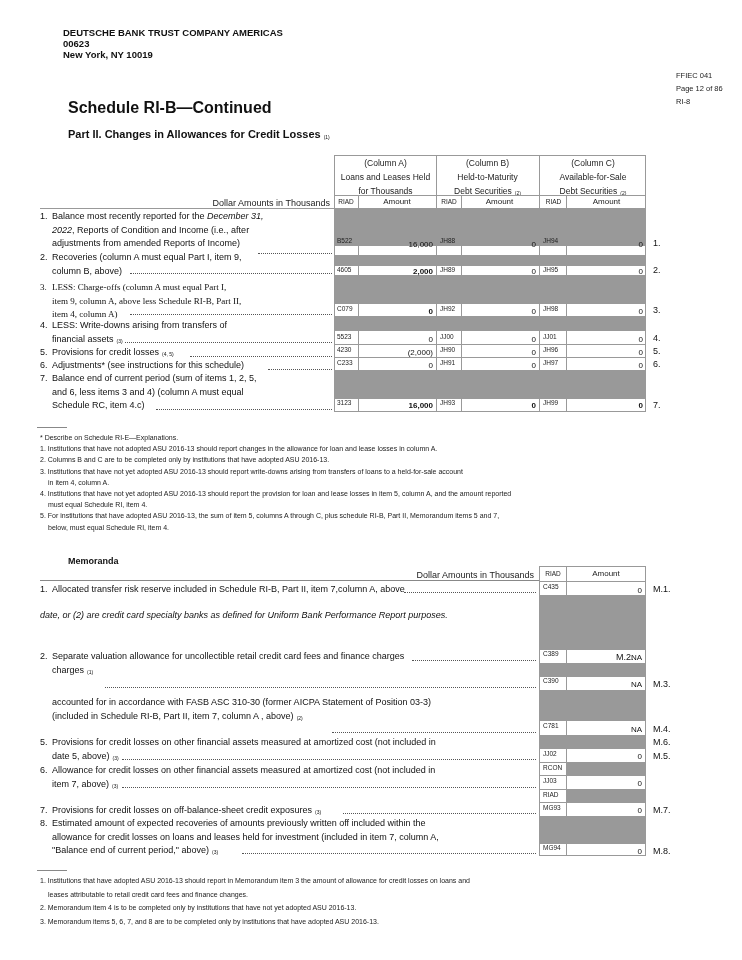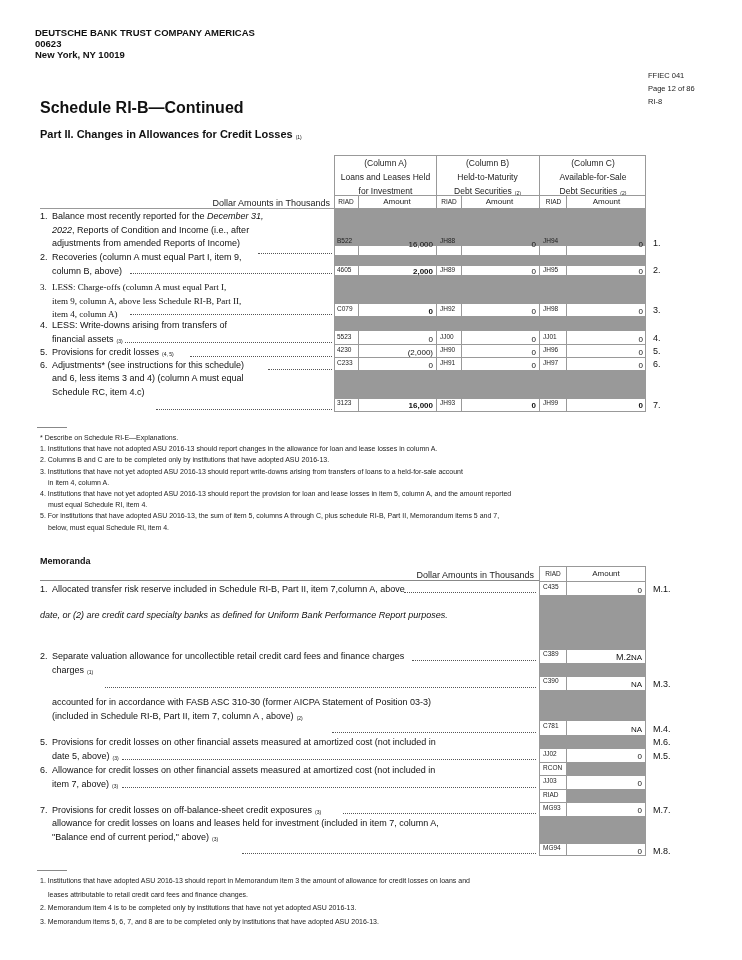--- a/index.html
+++ b/index.html
@@ -1,19 +1,19 @@
 <!DOCTYPE html>
 <html><head>
 <meta charset="utf-8">
 <style>
   * { box-sizing: border-box; margin: 0; padding: 0; }
   html, body { width: 742px; height: 960px; background: #ffffff; overflow: hidden; }
   body { position: relative; font-family: "Liberation Sans", sans-serif; color: #111; }
 
-  .abs { position: absolute; }
+  .abs { position: absolute; margin-left: 28px; }
 
   .bank { left: 35px; top: 27px; font-size: 9.5px; font-weight: bold; line-height: 11px; }
   .ffiec { left: 648px; top: 69px; font-size: 7.5px; line-height: 13px; color: #222; }
   .title { left: 40px; top: 99px; font-size: 16px; font-weight: bold; }
   .subtitle { left: 40px; top: 128px; font-size: 11px; font-weight: bold; }
   .sup { font-size: 5px; font-weight: normal; vertical-align: baseline; position: relative; top: 1px; margin-left: 3px; }
 
   
   .grid-line { position: absolute; background: #999; }
   .hdr { position: absolute; text-align: center; font-size: 8.5px; line-height: 14px; color: #222; }
@@ -55,21 +55,21 @@
 </div>
 
 <div class="abs title">Schedule RI-B—Continued</div>
 <div class="abs subtitle"><span>Part II. Changes in Allowances for Credit Losses</span><span class="sup">(1)</span></div>
 
 <div>
 
   <div class="hdr" style="left:335px;top:156px;width:101px;">
     <div>(Column A)</div>
     <div>Loans and Leases Held</div>
-    <div>for Investment</div>
+    <div>for Thousands</div>
   </div>
   <div class="hdr" style="left:437px;top:156px;width:101px;">
     <div>(Column B)</div>
     <div>Held-to-Maturity</div>
     <div><span>Debt Securities</span><span class="sup">(2)</span></div>
   </div>
   <div class="hdr" style="left:540px;top:156px;width:106px;">
     <div>(Column C)</div>
     <div>Available-for-Sale</div>
     <div><span>Debt Securities</span><span class="sup">(2)</span></div>
@@ -132,20 +132,21 @@
     <div><span class="n">5.</span><span>Provisions for credit losses</span><span class="sup">(4, 5)</span></div>
   </div>
   <div class="dots" style="left:190px;top:356px;width:142px;"></div>
 
   <div class="item" style="top:359px;">
     <div><span class="n">6.</span><span>Adjustments* (see instructions for this schedule)</span></div>
   </div>
   <div class="dots" style="left:268px;top:369px;width:64px;"></div>
 
   <div class="item" style="top:372px;">
+    <div><span class="n">7.</span><span>Balance end of current period (sum of items 1, 2, 5,</span></div>
     <div class="indent">and 6, less items 3 and 4) (column A must equal</div>
     <div class="indent">Schedule RC, item 4.c)</div>
   </div>
   <div class="dots" style="left:156px;top:409px;width:176px;"></div>
 
   <div class="grid-line" style="left:334px;top:245px;width:312px;height:1px;"></div>
   <div class="code" style="left:334px;top:237px;">B522</div>
   <div class="val b" style="left:359px;top:240px;width:77px;font-weight:normal;">16,000</div>
   <div class="code" style="left:437px;top:237px;">JH88</div>
   <div class="val" style="left:462px;top:240px;width:77px;">0</div>
@@ -316,20 +317,21 @@
   <div class="item" style="top:804px;">
     <div><span class="n">7.</span><span>Provisions for credit losses on off-balance-sheet credit exposures</span><span class="sup">(3)</span></div>
   </div>
   <div class="dots" style="left:343px;top:813px;width:193px;"></div>
   <div class="code" style="left:540px;top:804px;">MG93</div>
   <div class="val" style="left:567px;top:806px;width:78px;">0</div>
   <div class="rownum" style="left:653px;top:805px;">M.7.</div>
   <div class="grid-line" style="left:539px;top:816px;width:107px;height:1px;"></div>
 
   <div class="item" style="top:817px;">
+    <div><span class="n">8.</span><span>Estimated amount of expected recoveries of amounts previously written off included within the</span></div>
     <div class="indent">allowance for credit losses on loans and leases held for investment (included in item 7, column A,</div>
     <div class="indent"><span>"Balance end of current period," above)</span><span class="sup">(3)</span></div>
   </div>
   <div class="dots" style="left:242px;top:853px;width:294px;"></div>
   <div class="grid-line" style="left:539px;top:843px;width:107px;height:1px;"></div>
   <div class="code" style="left:540px;top:844px;">MG94</div>
   <div class="val" style="left:567px;top:847px;width:78px;">0</div>
   <div class="rownum" style="left:653px;top:846px;">M.8.</div>
 </div>
 

